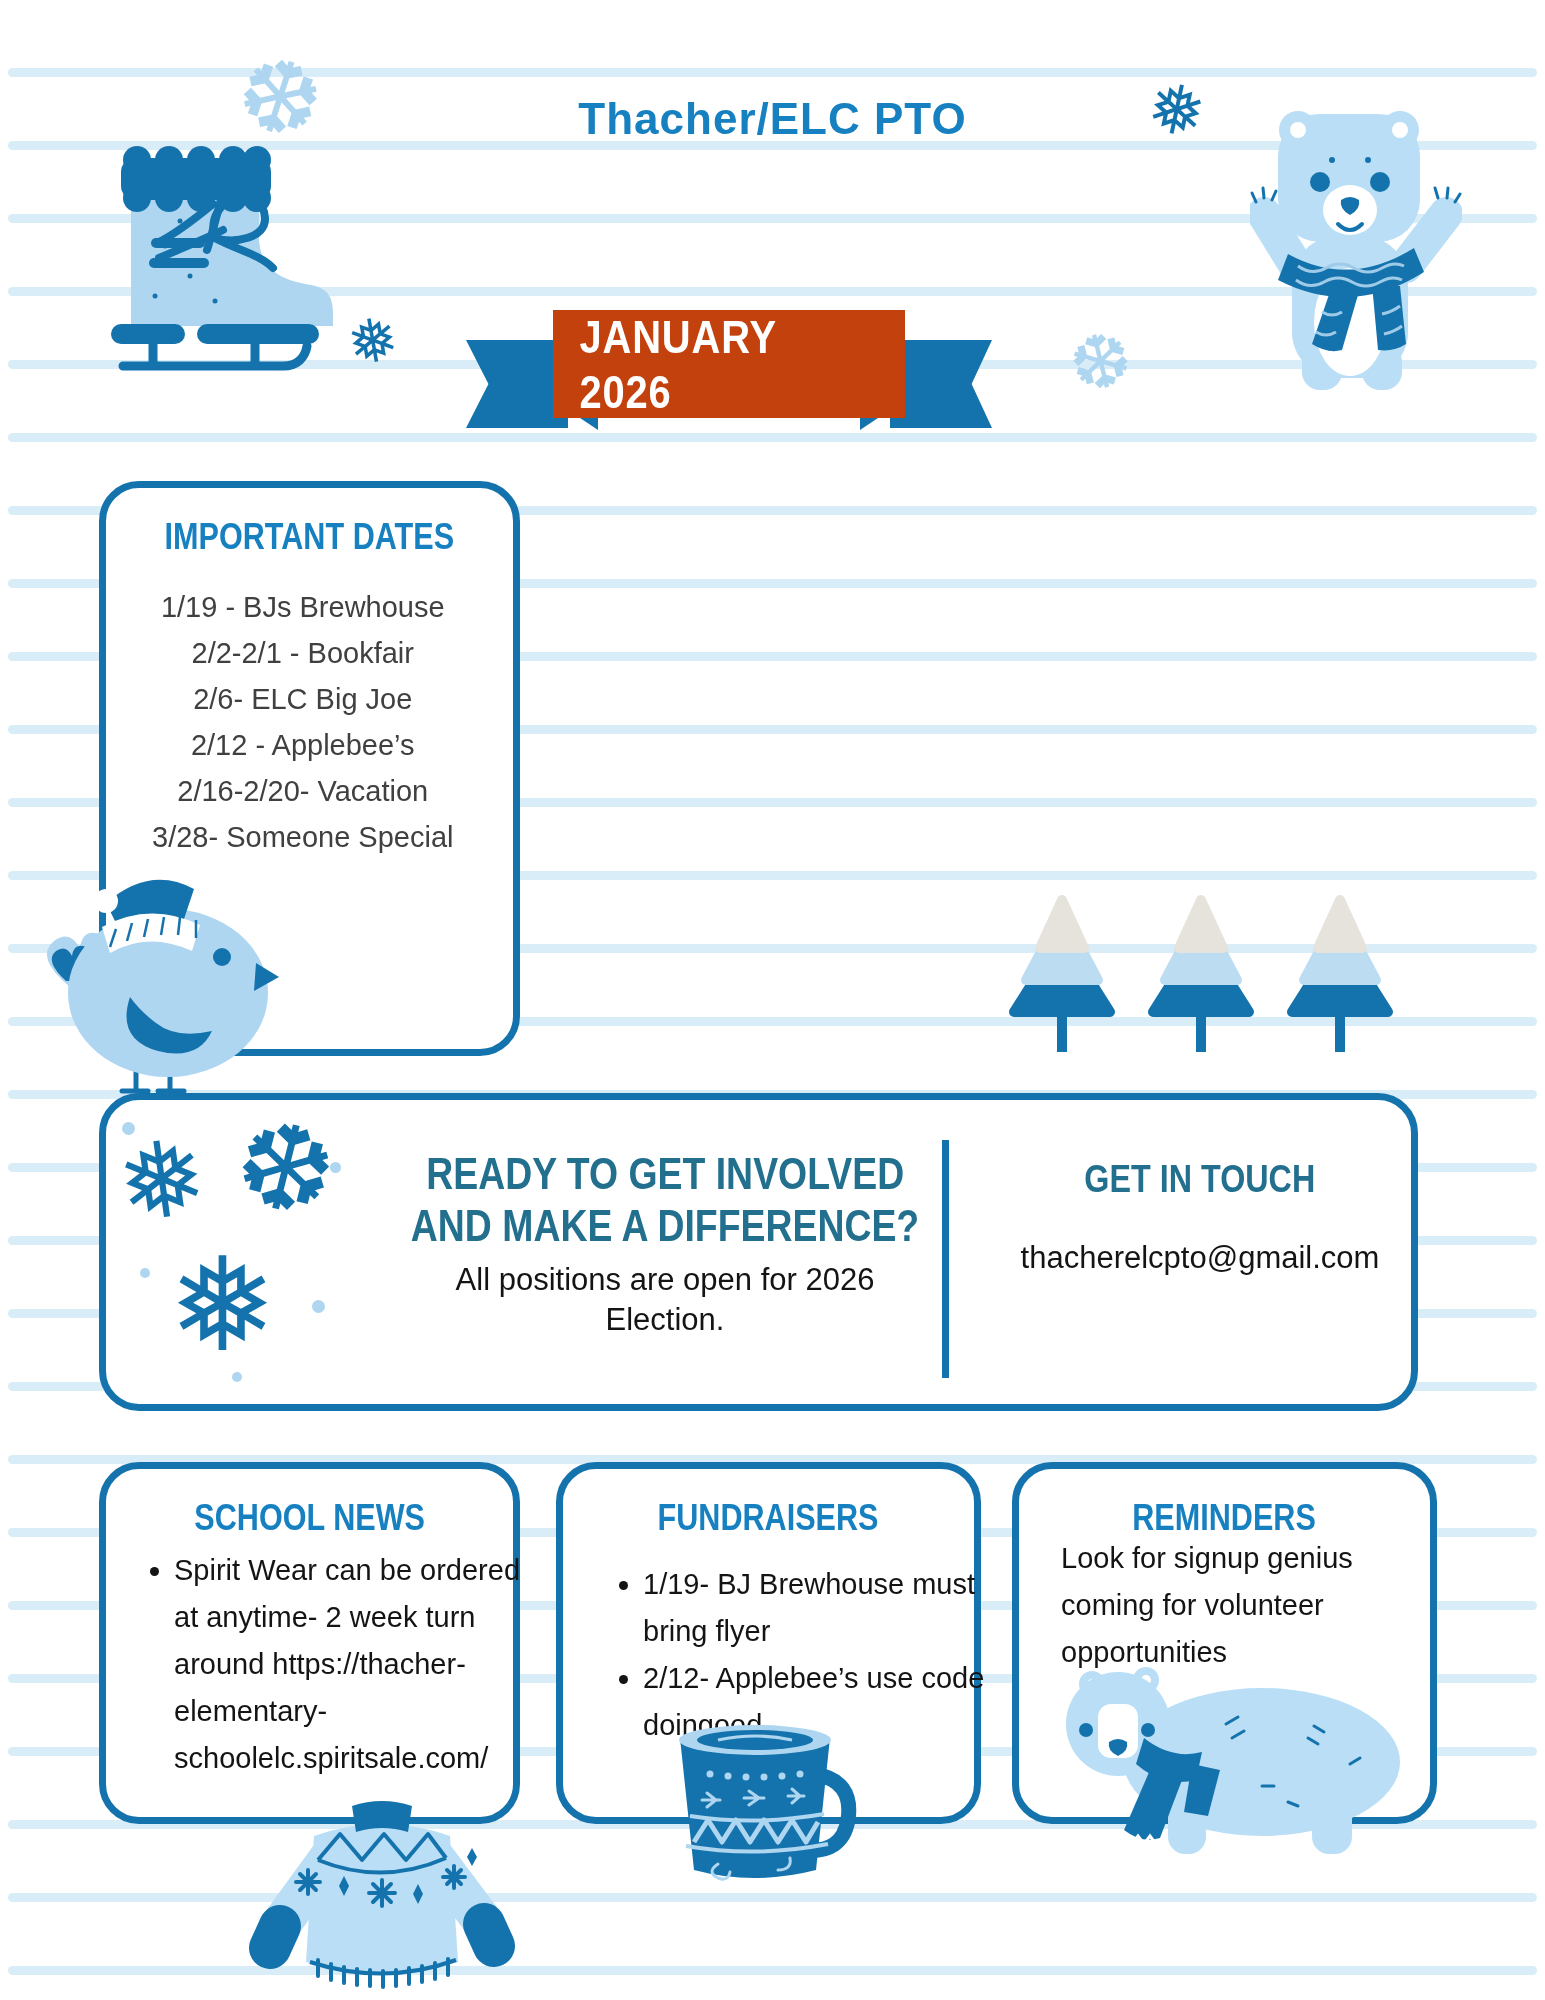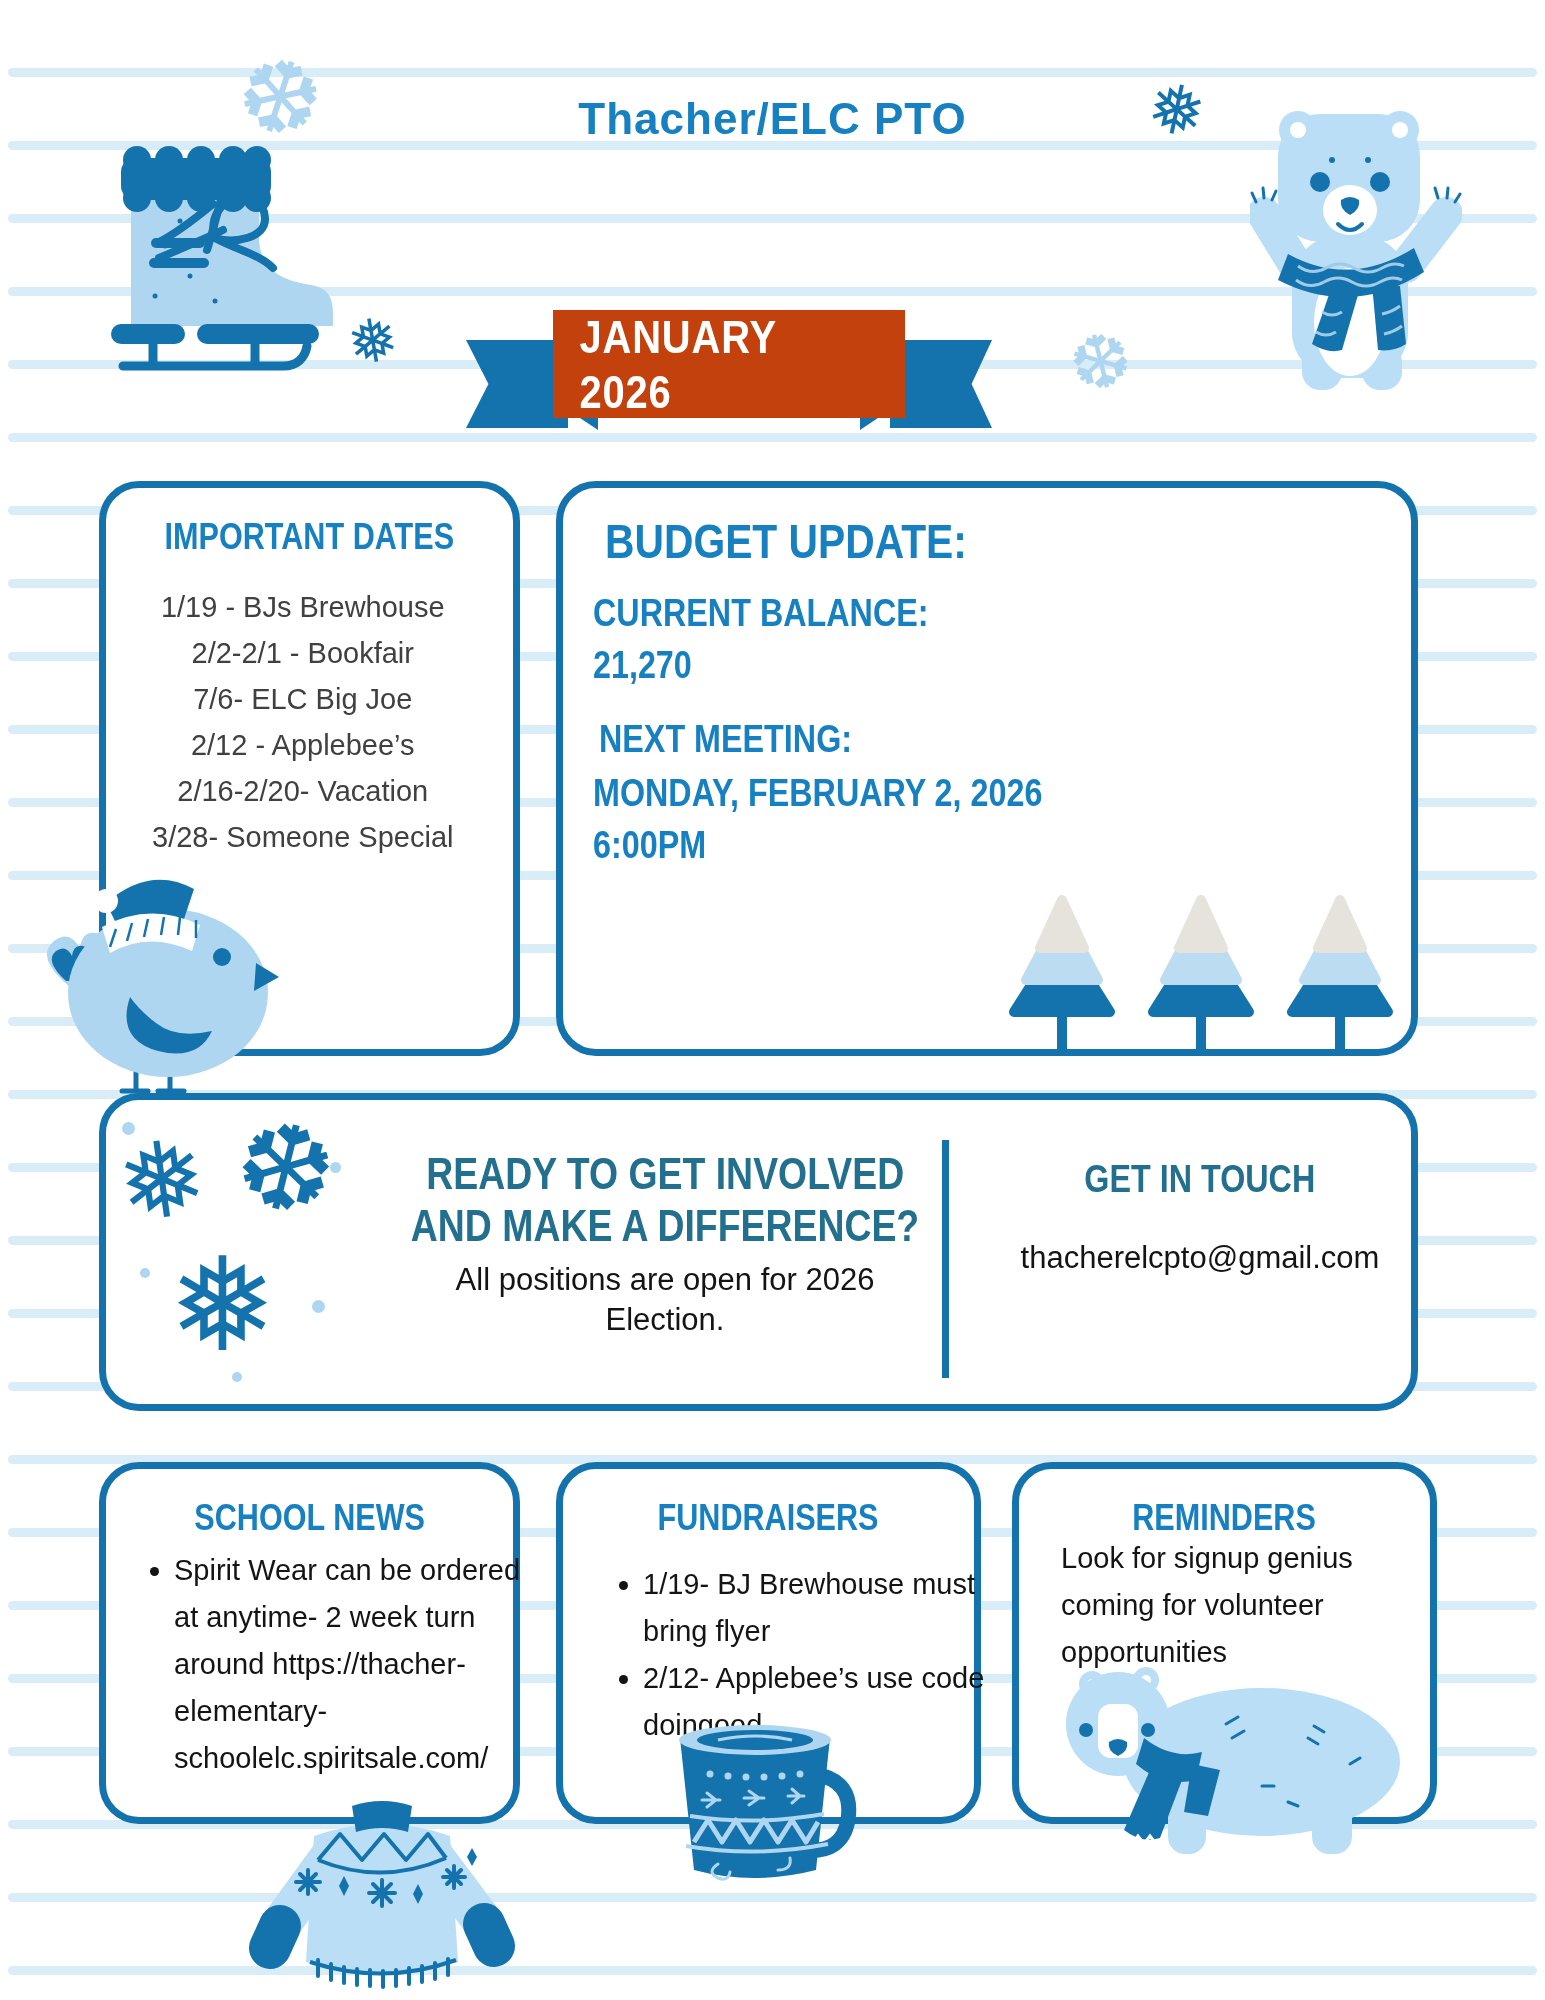--- a/index.html
+++ b/index.html
@@ -207,41 +207,27 @@
     </g>
   </svg>
 
   <div class="card" id="dates-card">
     <div class="card-heading">
       <span class="cond">IMPORTANT DATES</span>
     </div>
     <div class="dates-list">
       <div>1/19 -  BJs Brewhouse</div>
       <div>2/2-2/1 - Bookfair</div>
-      <div>7/6- ELC Big Joe</div>
+      <div>2/6- ELC Big Joe</div>
       <div>2/12 - Applebee’s</div>
       <div>2/16-2/20- Vacation</div>
       <div>3/28- Someone Special</div>
     </div>
   </div>
 
-  <div class="card" id="budget-card">
-    <div class="budget-h">
-      <span class="condl">BUDGET UPDATE:</span></div>
-    <div class="budget-l1">
-      <span class="condl">CURRENT BALANCE:</span></div>
-    <div class="budget-l2">
-      <span class="condl">21,270</span></div>
-    <div class="budget-l3">
-      <span class="condl">NEXT MEETING:</span></div>
-    <div class="budget-l4">
-      <span class="condl">MONDAY, FEBRUARY 2, 2026</span></div>
-    <div class="budget-l5">
-      <span class="condl">6:00PM</span></div>
-  </div>
 
   <svg class="illu" style="left:1000px; top:878px;" width="402" height="174" viewBox="0 0 402 174">
     <defs>
       <g id="tree">
         <rect x="57" y="126" width="10" height="48" fill="#1473ad"></rect>
         <polygon points="14,134 62,58 110,134" fill="#1473ad" stroke="#1473ad" stroke-width="10" stroke-linejoin="round"></polygon>
         <polygon points="26,102 62,34 98,102" fill="#bcdcf2" stroke="#bcdcf2" stroke-width="10" stroke-linejoin="round"></polygon>
         <polygon points="40,70 62,22 84,70" fill="#e6e3dd" stroke="#e6e3dd" stroke-width="10" stroke-linejoin="round"></polygon>
       </g>
     </defs>

